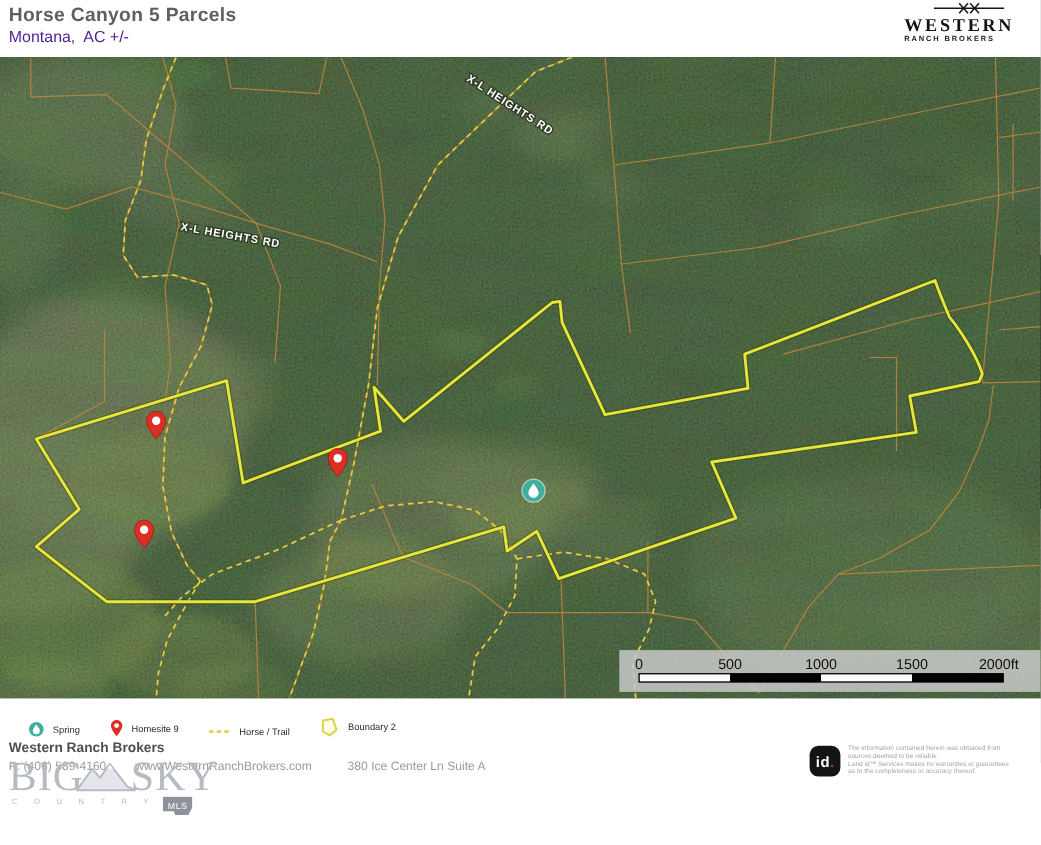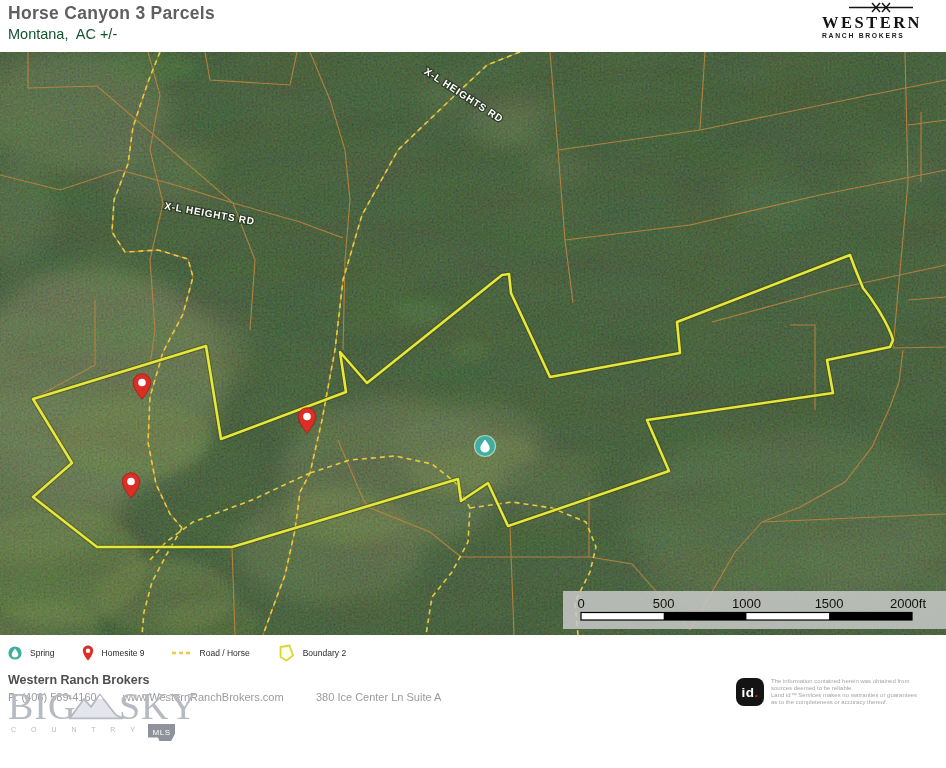--- a/index.html
+++ b/index.html
@@ -3,34 +3,34 @@
 <meta charset="utf-8">
 <style>
   * { margin:0; padding:0; box-sizing:border-box; }
   html,body { width:946px; height:768px; background:#fff; overflow:hidden;
               font-family:"Liberation Sans", sans-serif; }
 
   
   .header { position:relative; width:946px; height:52px; background:#fff; }
   .title-block { position:absolute; left:8px; top:3px; }
   .map-title { font-size:17.5px; font-weight:bold; color:#5f5f5f; letter-spacing:.3px; }
-  .map-subtitle { font-size:14.5px; color:#14532d; margin-top:2px; white-space:pre; }
+  .map-subtitle { font-size:14.5px; color:#4c1d95; margin-top:2px; white-space:pre; }
   .brand { position:absolute; right:6px; top:2px; width:118px; text-align:left; }
   .brand-wire { display:block; margin:0 auto 1px auto; }
   .brand-name { font-family:"Liberation Serif", serif; font-weight:bold; font-size:16.5px;
                 letter-spacing:2.5px; color:#141414; line-height:17px; }
   .brand-sub { font-size:6.8px; font-weight:bold; letter-spacing:1.7px; color:#1c1c1c; margin-top:1px; }
 
   
   .map-wrap { position:relative; width:946px; height:583px; background:#232f1d; }
   .map-wrap svg { display:block; }
 
   
   .legend { position:relative; width:946px; height:35px; background:#fff;
-            display:flex; align-items:center; padding-left:8px; }
+            display:flex; align-items:flex-end; padding-left:26px; }
   .legend-item { display:flex; align-items:center; margin-right:27px; }
   .legend-item svg { display:block; }
   .legend-label { font-size:8.5px; color:#2b2b2b; margin-left:8px; }
 
   
   .footer { position:relative; width:946px; height:98px; background:#fff; }
   .company { position:absolute; left:8px; top:3px; font-size:12.5px; font-weight:bold; color:#4f4f4f; }
   .contact { position:absolute; top:21px; left:0; width:946px; font-size:11px; color:#9b9b9b; }
   .contact .phone   { position:absolute; left:8px;  top:0; }
   .contact .website { position:absolute; left:123px; top:0; }
@@ -52,21 +52,21 @@
                  display:flex; align-items:center; justify-content:center; }
   .landid-logo .idtxt { color:#fff; font-weight:bold; font-size:13.5px; letter-spacing:.5px; }
   .landid-logo .iddot { color:#cf2b26; font-weight:bold; font-size:13.5px; }
   .landid-text { margin-left:7px; width:172px; font-size:6px; line-height:7px; color:#a5a5a5; }
 </style>
 </head>
 <body>
 
 <div class="header">
   <div class="title-block">
-    <div class="map-title">Horse Canyon 3 Parcels</div>
+    <div class="map-title">Horse Canyon 5 Parcels</div>
     <div class="map-subtitle">Montana,  AC +/-</div>
   </div>
   <div class="brand">
     <svg class="brand-wire" width="64" height="11" viewBox="0 0 64 11">
       <line x1="0" y1="5.5" x2="64" y2="5.5" stroke="#141414" stroke-width="1.4"></line>
       <line x1="23" y1="1" x2="31" y2="10" stroke="#141414" stroke-width="1.4"></line>
       <line x1="31" y1="1" x2="23" y2="10" stroke="#141414" stroke-width="1.4"></line>
       <line x1="33" y1="1" x2="41" y2="10" stroke="#141414" stroke-width="1.4"></line>
       <line x1="41" y1="1" x2="33" y2="10" stroke="#141414" stroke-width="1.4"></line>
     </svg>
@@ -235,21 +235,21 @@
     <svg width="12" height="16" viewBox="0 0 24 34">
       <path d="M12 1C5.9 1 1 5.9 1 12c0 8.5 11 21 11 21s11-12.5 11-21C23 5.9 18.1 1 12 1z" fill="#dd2e26"></path>
       <circle cx="12" cy="12" r="4.8" fill="#fff"></circle>
     </svg>
     <span class="legend-label">Homesite 9</span>
   </div>
   <div class="legend-item">
     <svg width="20" height="6" viewBox="0 0 20 6">
       <line x1="0" y1="3" x2="20" y2="3" stroke="#e9cb3f" stroke-width="2.4" stroke-dasharray="4 3"></line>
     </svg>
-    <span class="legend-label">Road / Horse</span>
+    <span class="legend-label">Horse / Trail</span>
   </div>
   <div class="legend-item">
     <svg width="18" height="18" viewBox="0 0 18 18">
       <path d="M3.5 3 L12.5 1.5 L16 11.5 L9.5 16.5 L3.5 13 Z" fill="rgba(229,231,60,0.12)" stroke="#ddd53e" stroke-width="1.8" stroke-linejoin="round"></path>
     </svg>
     <span class="legend-label">Boundary 2</span>
   </div>
 </div>
 
 <div class="footer">

